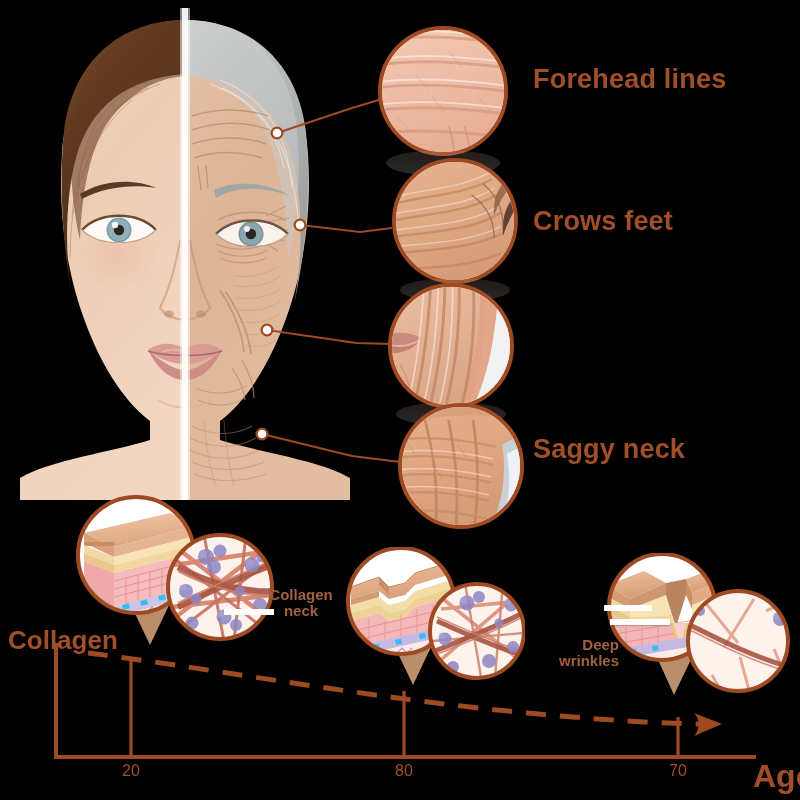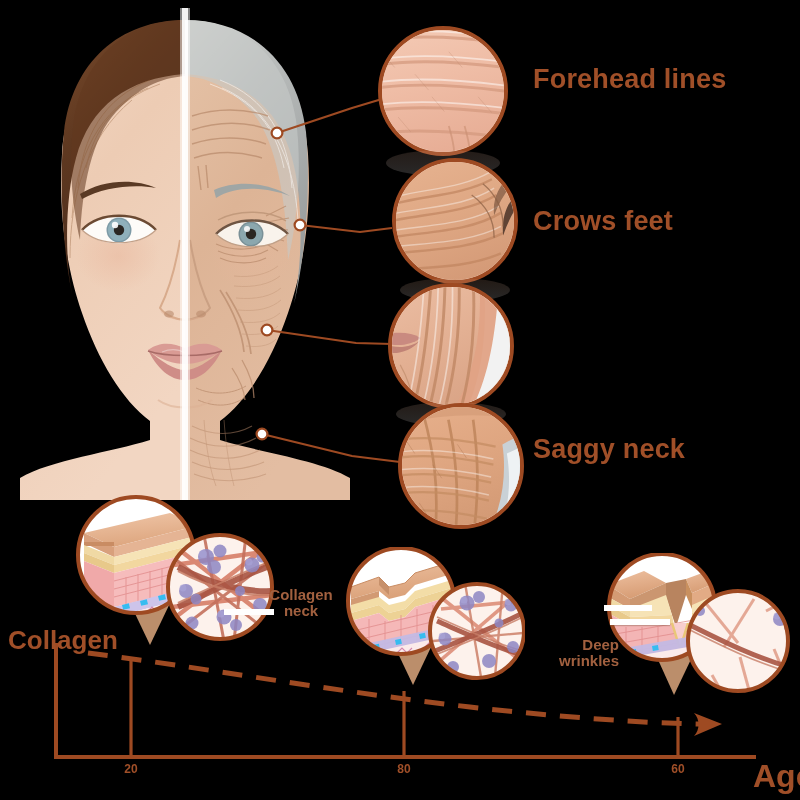--- a/index.html
+++ b/index.html
@@ -21,21 +21,21 @@
         box-sizing:border-box;pointer-events:none;opacity:.16;}
 
   
   .lbl{position:absolute;color:#a04f28;font-weight:bold;letter-spacing:.2px;
        white-space:nowrap;}
   .lbl-big{font-size:27px;}
 
   
   .chart{position:absolute;left:0;top:495px;width:800px;height:305px;}
   .axis-lbl{position:absolute;color:#a04f28;font-weight:bold;white-space:nowrap;}
-  .tick-lbl{position:absolute;color:#a04f28;font-weight:bold;font-size:12px;
+  .tick-lbl{position:absolute;color:#a04f28;font-weight:normal;font-size:16px;
             text-align:center;transform:translateX(-50%);}
   .ann{position:absolute;color:#a1603f;font-weight:bold;font-size:15px;
        line-height:16px;}
   .ann-pointer{position:absolute;height:6px;background:#ffffff;
        box-shadow:0 1px 1px rgba(120,80,60,.35);}
 
   .skinfig{position:absolute;}
 </style>
 </head>
 <body>
@@ -742,21 +742,21 @@
       <path d="M88 158 C 200 172 330 196 470 212 C 560 222 640 228 700 229" fill="none" stroke="#9e4a22" stroke-width="5" stroke-dasharray="20 14" stroke-linecap="butt"></path>
 
       <path d="M694 218 L 722 229 L 694 241 C 700 235 700 224 694 218 Z" fill="#9e4a22"></path>
     </svg>
 
     <div class="axis-lbl" style="left:8px;top:130px;font-size:26px;">Collagen</div>
     <div class="axis-lbl" style="left:753px;top:263px;font-size:32px;">Age</div>
 
     <div class="tick-lbl" style="left:131px;top:267px;">20</div>
     <div class="tick-lbl" style="left:404px;top:267px;">80</div>
-    <div class="tick-lbl" style="left:678px;top:267px;">60</div>
+    <div class="tick-lbl" style="left:678px;top:267px;">70</div>
 
     <div class="ann" style="left:256px;top:92px;text-align:center;width:90px;">
       <div>Collagen</div>
       <div>neck</div>
     </div>
 
     <div class="ann" style="left:527px;top:102px;text-align:right;width:92px;margin-top:40px;">
       <div>Deep</div>
       <div>wrinkles</div>
     </div>

